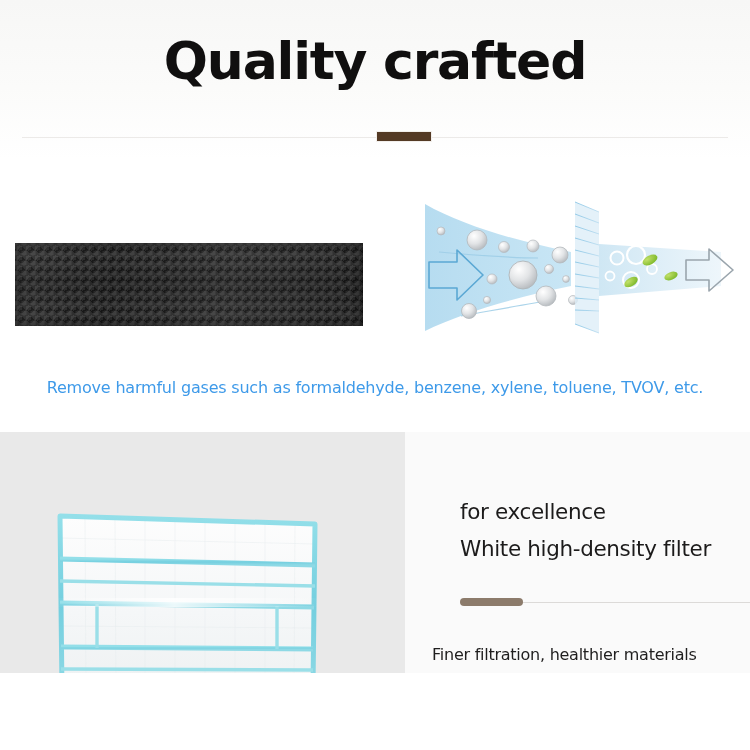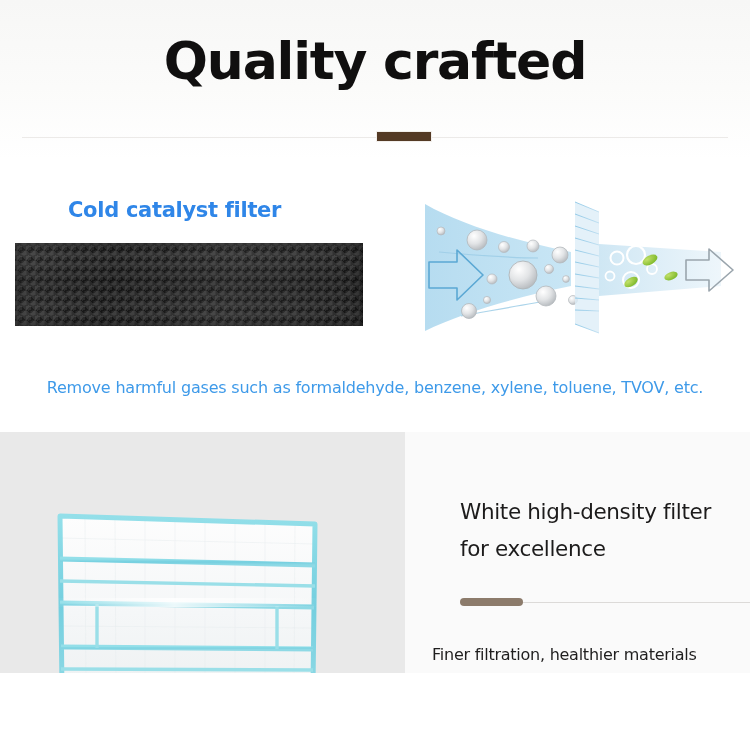--- a/index.html
+++ b/index.html
@@ -109,21 +109,20 @@
 <div class="page">
 
   <div class="hero">
     <div class="hero-title">Quality crafted</div>
     <div class="hero-rule"></div>
     <div class="hero-accent"></div>
   </div>
 
   <div class="sec2">
 
-    <div class="s2-heading">Cold catalyst filter</div>
 
     <div class="carbon">
       <div class="carbon-sheen"></div>
     </div>
 
     <div class="airflow">
       <svg viewBox="0 0 337 135" xmlns="http://www.w3.org/2000/svg">
         <defs>
           <linearGradient id="airIn" x1="0" y1="0" x2="1" y2="0">
             <stop offset="0%" stop-color="#b6dcf0"></stop>
@@ -284,22 +283,22 @@
             <path d="M6,161 L258,162"></path>
           </g>
 
           <rect x="0" y="90" width="265" height="9" fill="url(#shine)" opacity=".9"></rect>
         </svg>
       </div>
     </div>
 
     <div class="sec3-right">
       <div class="s3-heading">
+        <div>for excellence</div>
         <div>White high-density filter</div>
-        <div>for excellence</div>
       </div>
       <div class="s3-rule"></div>
       <div class="s3-rule-accent"></div>
       <div class="s3-sub">Finer filtration, healthier materials</div>
     </div>
   </div>
 
 </div>
 
 </body></html>

